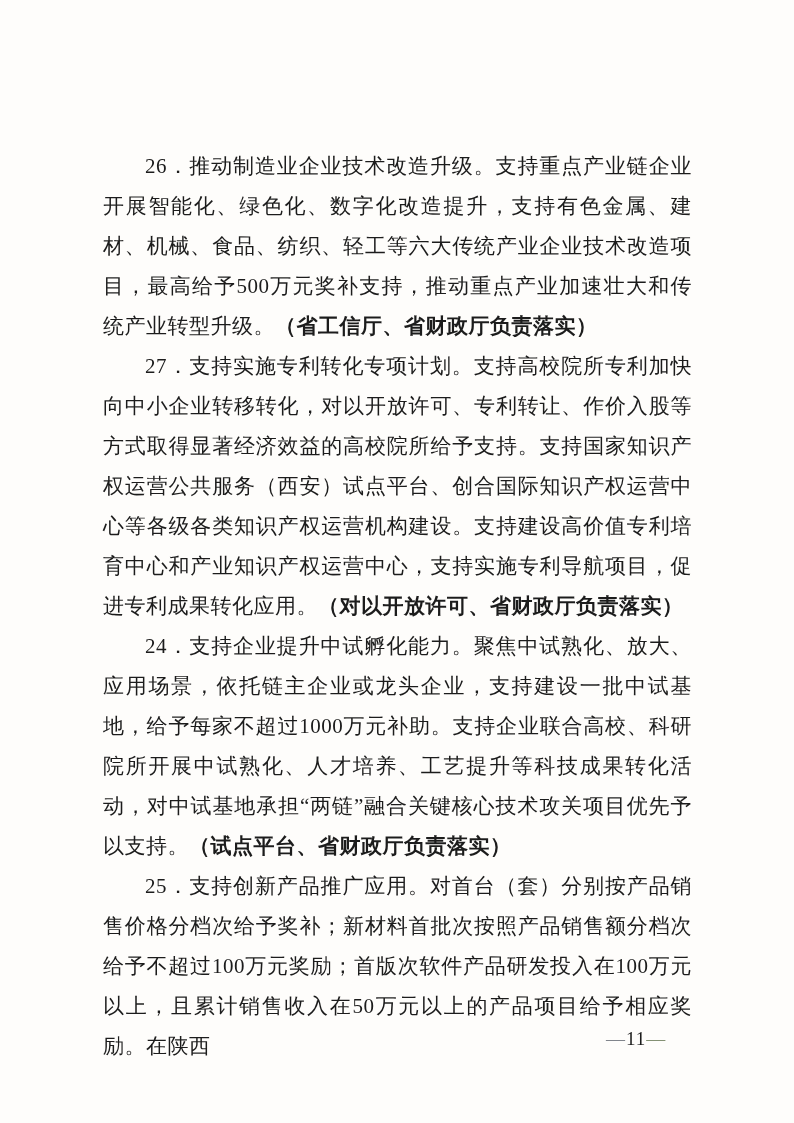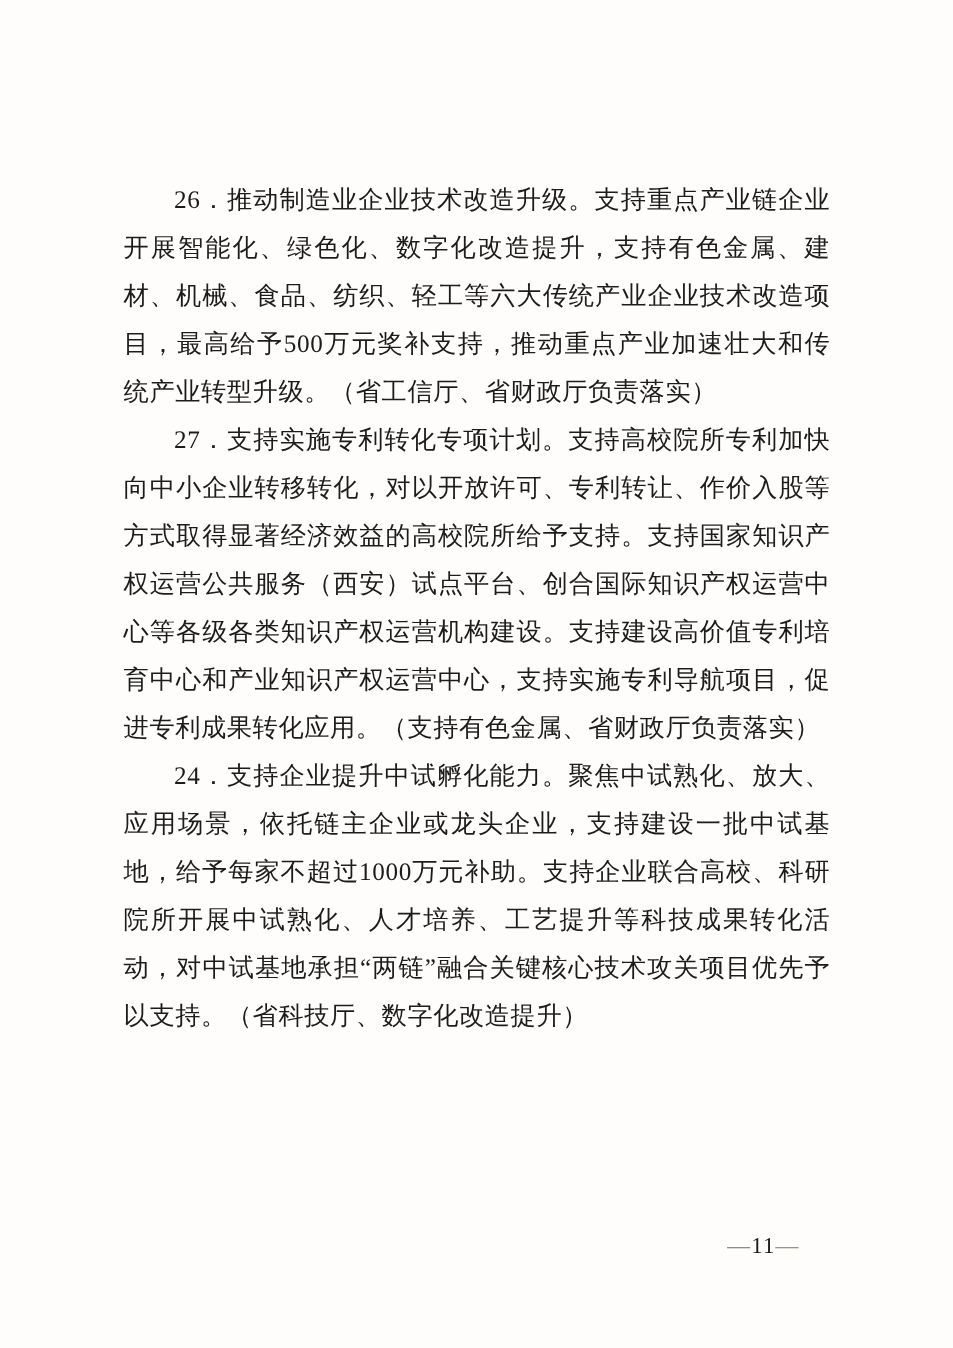--- a/index.html
+++ b/index.html
@@ -30,21 +30,21 @@
     padding: 0;
     font-size: 21px;
     line-height: 40px;
     color: #1c1c1c;
     text-align: justify;
     text-indent: 42px;
     letter-spacing: 0.5px;
     word-break: break-all;
   }
   .para .seg-bold {
-    font-weight: 400;
+    font-weight: 700;
     margin-top: 41px;
   }
   .footer {
     position: absolute;
     left: 606px;
     top: 1026px;
     font-size: 19px;
     line-height: 26px;
     color: #1c1c1c;
     white-space: nowrap;
@@ -55,21 +55,22 @@
   .dash-right { color: #7f8d6e; }
 </style>
 </head>
 <body>
 
 <div class="page">
 
   <div class="content">
 
   <p class="para"><span class="seg-normal">26．推动制造业企业技术改造升级。支持重点产业链企业开展智能化、绿色化、数字化改造提升，支持有色金属、建材、机械、食品、纺织、轻工等六大传统产业企业技术改造项目，最高给予500万元奖补支持，推动重点产业加速壮大和传统产业转型升级。</span><span class="seg-bold">（省工信厅、省财政厅负责落实）</span></p>
-      <p class="para"><span class="seg-normal">27．支持实施专利转化专项计划。支持高校院所专利加快向中小企业转移转化，对以开放许可、专利转让、作价入股等方式取得显著经济效益的高校院所给予支持。支持国家知识产权运营公共服务（西安）试点平台、创合国际知识产权运营中心等各级各类知识产权运营机构建设。支持建设高价值专利培育中心和产业知识产权运营中心，支持实施专利导航项目，促进专利成果转化应用。</span><span class="seg-bold">（支持有色金属、省财政厅负责落实）</span></p>
-      <p class="para"><span class="seg-normal">24．支持企业提升中试孵化能力。聚焦中试熟化、放大、应用场景，依托链主企业或龙头企业，支持建设一批中试基地，给予每家不超过1000万元补助。支持企业联合高校、科研院所开展中试熟化、人才培养、工艺提升等科技成果转化活动，对中试基地承担“两链”融合关键核心技术攻关项目优先予以支持。</span><span class="seg-bold">（省科技厅、数字化改造提升）</span></p>
+      <p class="para"><span class="seg-normal">27．支持实施专利转化专项计划。支持高校院所专利加快向中小企业转移转化，对以开放许可、专利转让、作价入股等方式取得显著经济效益的高校院所给予支持。支持国家知识产权运营公共服务（西安）试点平台、创合国际知识产权运营中心等各级各类知识产权运营机构建设。支持建设高价值专利培育中心和产业知识产权运营中心，支持实施专利导航项目，促进专利成果转化应用。</span><span class="seg-bold">（对以开放许可、省财政厅负责落实）</span></p>
+      <p class="para"><span class="seg-normal">24．支持企业提升中试孵化能力。聚焦中试熟化、放大、应用场景，依托链主企业或龙头企业，支持建设一批中试基地，给予每家不超过1000万元补助。支持企业联合高校、科研院所开展中试熟化、人才培养、工艺提升等科技成果转化活动，对中试基地承担“两链”融合关键核心技术攻关项目优先予以支持。</span><span class="seg-bold">（试点平台、省财政厅负责落实）</span></p>
+      <p class="para"><span class="seg-normal">25．支持创新产品推广应用。对首台（套）分别按产品销售价格分档次给予奖补；新材料首批次按照产品销售额分档次给予不超过100万元奖励；首版次软件产品研发投入在100万元以上，且累计销售收入在50万元以上的产品项目给予相应奖励。在陕西</span></p>
     </div>
 
   <div class="footer">
     <span class="dash-left">—</span><span class="page-num">11</span><span class="dash-right">—</span>
   </div>
 
 </div>
 
 </body></html>

